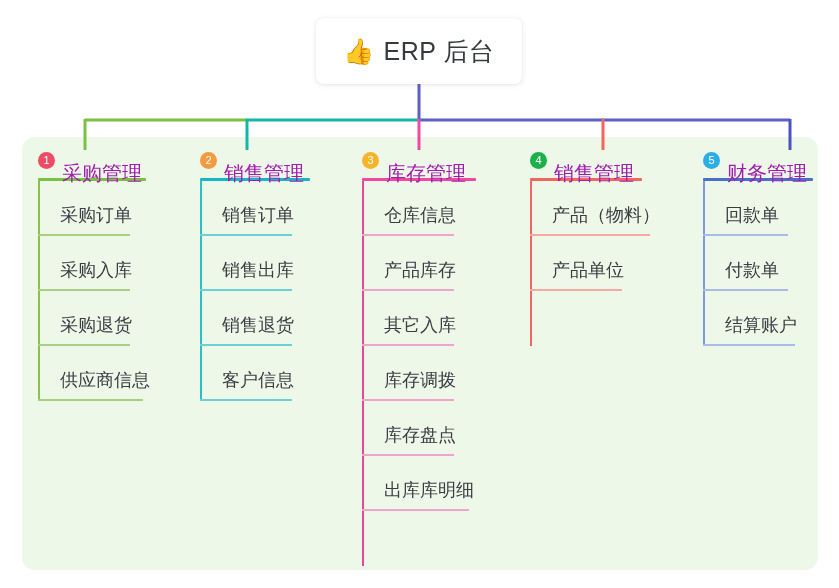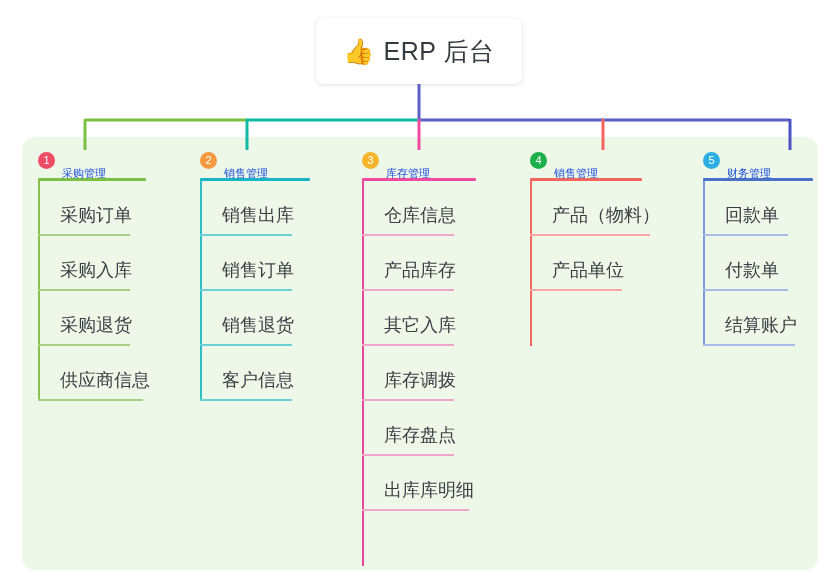--- a/index.html
+++ b/index.html
@@ -89,22 +89,22 @@
     height: 17px;
     border-radius: 50%;
     color: #ffffff;
     font-size: 11px;
     line-height: 17px;
     text-align: center;
     flex: 0 0 auto;
     font-family: "Liberation Sans", sans-serif;
   }
   .col-title {
-    font-size: 11px;
-    color: #1d4ed8;
+    font-size: 20px;
+    color: #a21caf;
     margin-top: 26px;
   }
   .head-rule {
     height: 3px;
     border-radius: 1px;
     margin-top: 7px;
   }
 
   .items {
     position: relative;
@@ -187,25 +187,25 @@
 
   <div class="column" id="col-1" style="left:200px; top:149px; width:150px;">
     <div class="col-head">
       <span class="badge" style="background: rgb(245, 154, 62);">2</span>
       <span class="col-title">销售管理</span>
     </div>
     <div class="head-rule" style="width: 110px; background: rgb(24, 181, 196);"></div>
     <div class="items">
       <div class="spine" style="height: 220px; background: rgb(43, 191, 196);"></div>
       <div class="item">
+        <span class="item-label">销售订单</span>
+        <span class="item-rule" style="width: 92px; background: rgb(106, 210, 214);"></span>
+      </div>
+      <div class="item">
         <span class="item-label">销售出库</span>
-        <span class="item-rule" style="width: 92px; background: rgb(106, 210, 214);"></span>
-      </div>
-      <div class="item">
-        <span class="item-label">销售订单</span>
         <span class="item-rule" style="width: 92px; background: rgb(106, 210, 214);"></span>
       </div>
       <div class="item">
         <span class="item-label">销售退货</span>
         <span class="item-rule" style="width: 92px; background: rgb(106, 210, 214);"></span>
       </div>
       <div class="item">
         <span class="item-label">客户信息</span>
         <span class="item-rule" style="width: 92px; background: rgb(106, 210, 214);"></span>
       </div>

